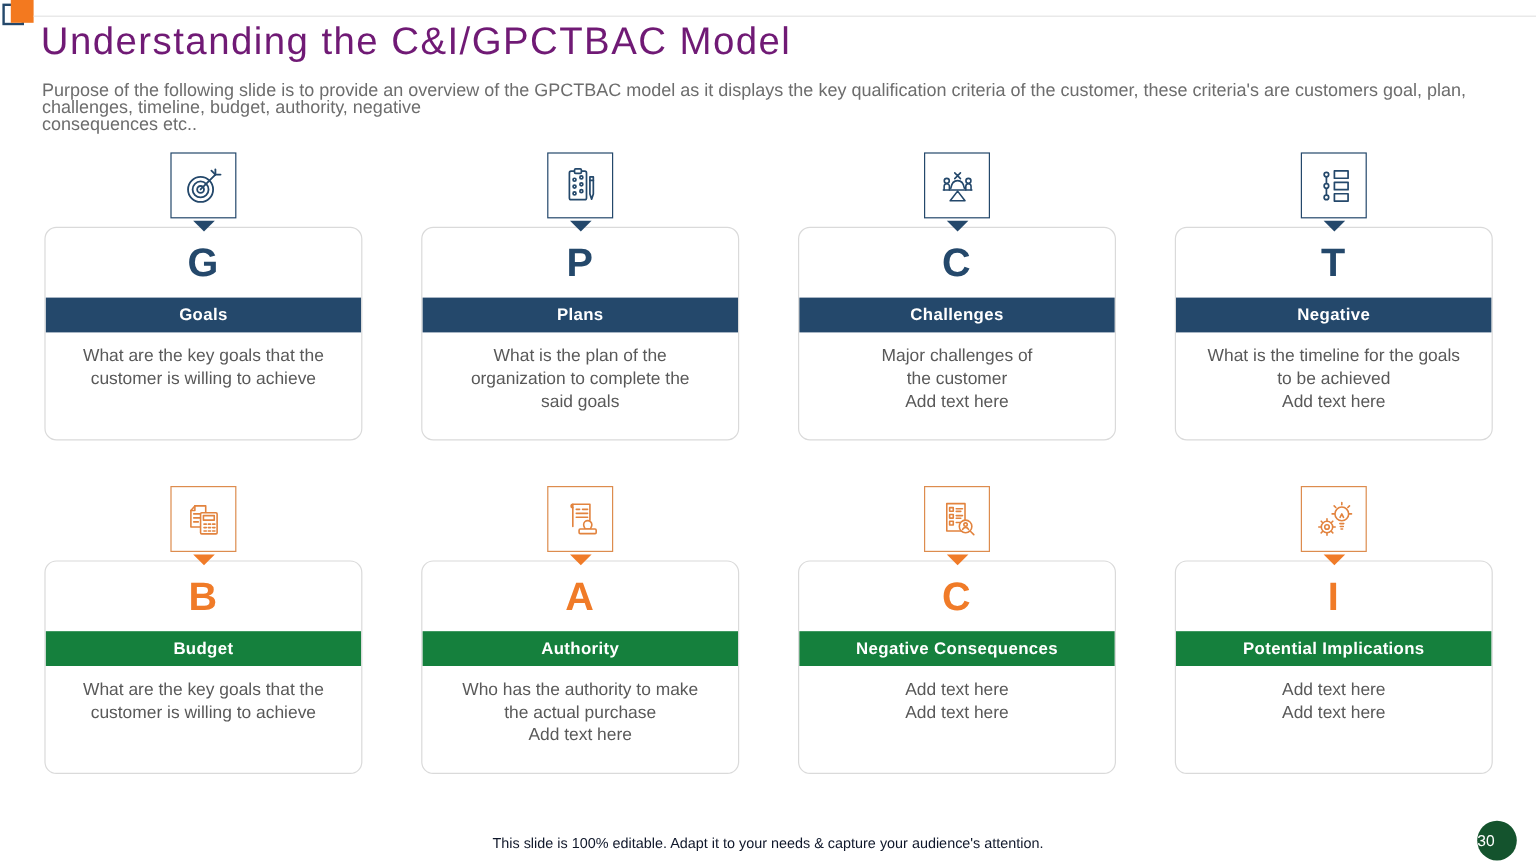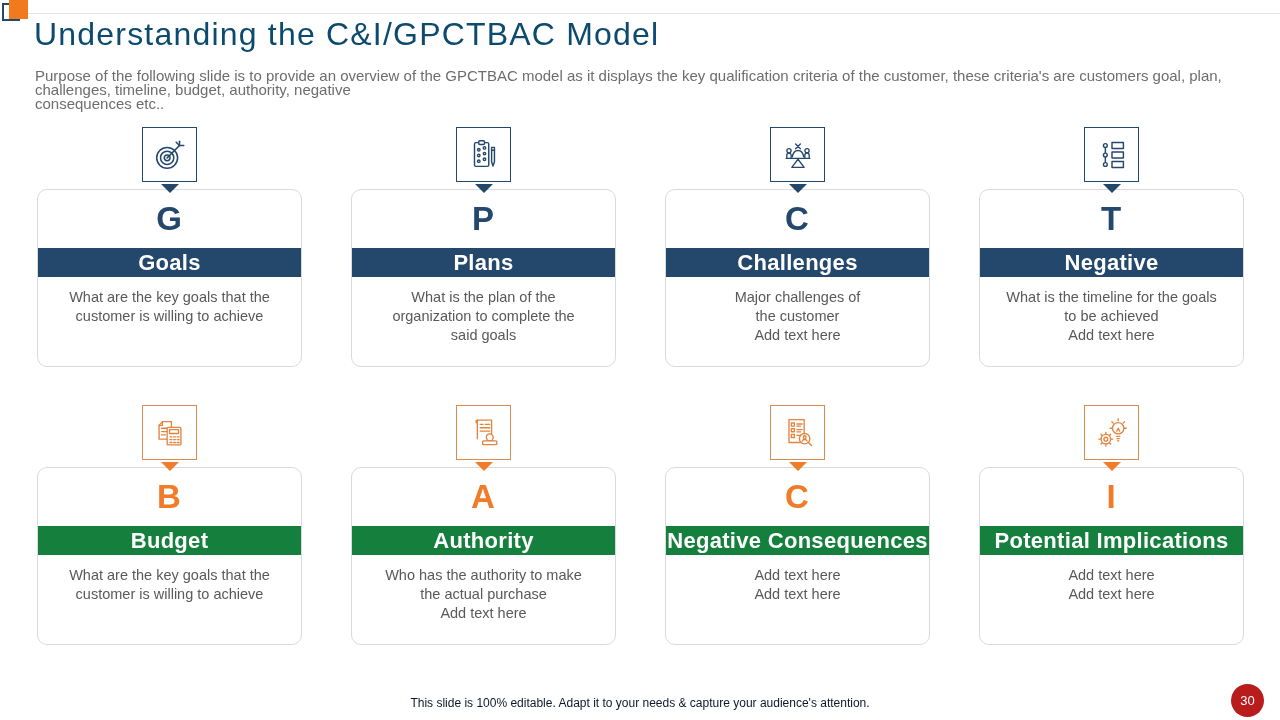--- a/index.html
+++ b/index.html
@@ -3,42 +3,42 @@
 <meta charset="utf-8">
 <style>
   html,body{margin:0;padding:0;}
   body{
     width:1280px;height:720px;position:relative;background:#ffffff;
     font-family:"Liberation Sans", sans-serif;overflow:hidden;
   }
   .deco-outline{position:absolute;left:2px;top:3px;width:14px;height:14px;border:2px solid #24486b;background:#fff;}
   .deco-orange{position:absolute;left:9px;top:0;width:19px;height:19px;background:#f3791f;}
   .divider{position:absolute;left:28px;top:13px;width:1252px;height:1px;background:#e4e4e4;}
-  .title{position:absolute;left:34px;top:16px;font-size:32px;color:#0c4a6e;letter-spacing:1.2px;font-weight:400;white-space:nowrap;}
+  .title{position:absolute;left:34px;top:16px;font-size:32px;color:#701a75;letter-spacing:1.2px;font-weight:400;white-space:nowrap;}
   .subtitle{position:absolute;left:35px;top:69px;width:1232px;font-size:15px;line-height:14px;color:#6d6d6d;white-space:pre-line;}
   .row{position:absolute;left:37px;display:flex;gap:49px;}
   .row-1{top:127px;}
   .row-2{top:405px;}
   .cell{width:265px;display:flex;flex-direction:column;align-items:center;}
   .icon-box{width:55px;height:55px;box-sizing:border-box;border:1.5px solid;display:flex;align-items:center;justify-content:center;background:#fff;}
   .navy .icon-box{border-color:#24486b;}
   .orange .icon-box{border-color:#dd8c4e;}
   .arrow{width:0;height:0;border-left:9px solid transparent;border-right:9px solid transparent;border-top:9px solid;margin-top:2px;position:relative;z-index:2;}
   .navy .arrow{border-top-color:#24486b;}
   .orange .arrow{border-top-color:#f07b28;}
   .card{width:265px;height:178px;box-sizing:border-box;border:1px solid #dadada;border-radius:10px;background:#fff;margin-top:-4px;overflow:hidden;display:flex;flex-direction:column;align-items:center;}
   .letter{height:58px;display:flex;align-items:center;justify-content:center;font-size:33px;font-weight:700;letter-spacing:1px;}
   .navy .letter{color:#24486b;}
   .orange .letter{color:#f07b28;}
-  .banner{width:100%;height:29px;line-height:29px;text-align:center;color:#ffffff;font-weight:700;font-size:22px;letter-spacing:.3px;}
+  .banner{width:100%;height:29px;line-height:29px;text-align:center;color:#ffffff;font-weight:700;font-size:14px;letter-spacing:.3px;}
   .navy .banner{background:#24486b;}
   .orange .banner{background:#15803d;}
   .desc{margin-top:11px;font-size:14.5px;line-height:19px;color:#595959;text-align:center;white-space:pre-line;}
   .footer-note{position:absolute;left:0;top:696px;width:100%;text-align:center;font-size:12px;color:#0f172a;}
-  .page-badge{position:absolute;left:1231px;top:684px;width:33px;height:33px;border-radius:50%;background:#b91c1c;color:#fff;font-size:13px;display:flex;align-items:center;justify-content:center;}
+  .page-badge{position:absolute;left:1231px;top:684px;width:33px;height:33px;border-radius:50%;background:#14532d;color:#fff;font-size:13px;display:flex;align-items:center;}
   svg{display:block;}
 </style>
 </head>
 <body>
 
 <div class="deco-outline"></div>
 <div class="deco-orange"></div>
 <div class="divider"></div>
 
 <div class="title">Understanding the C&amp;I/GPCTBAC Model</div>

